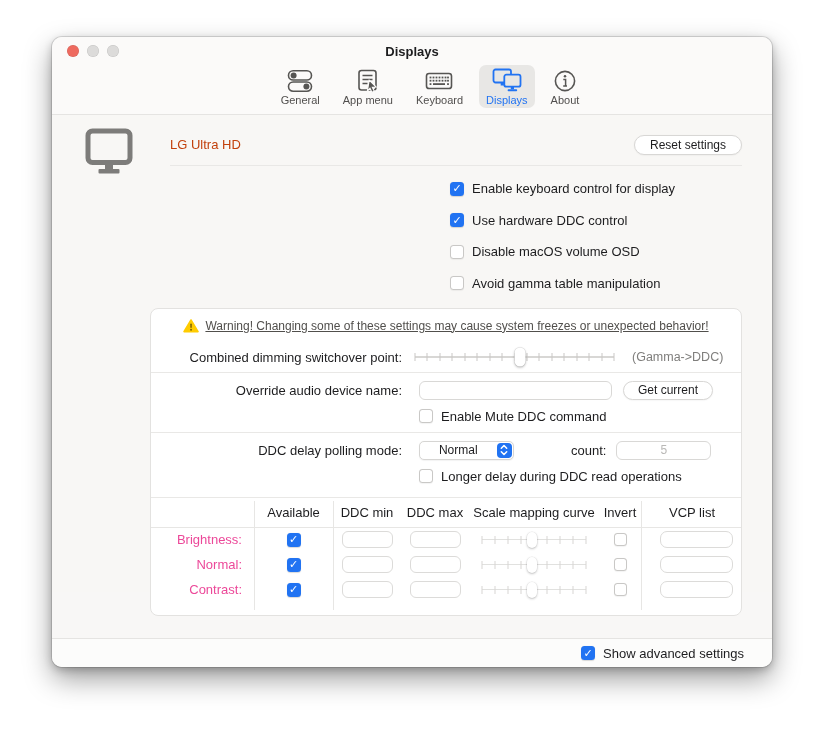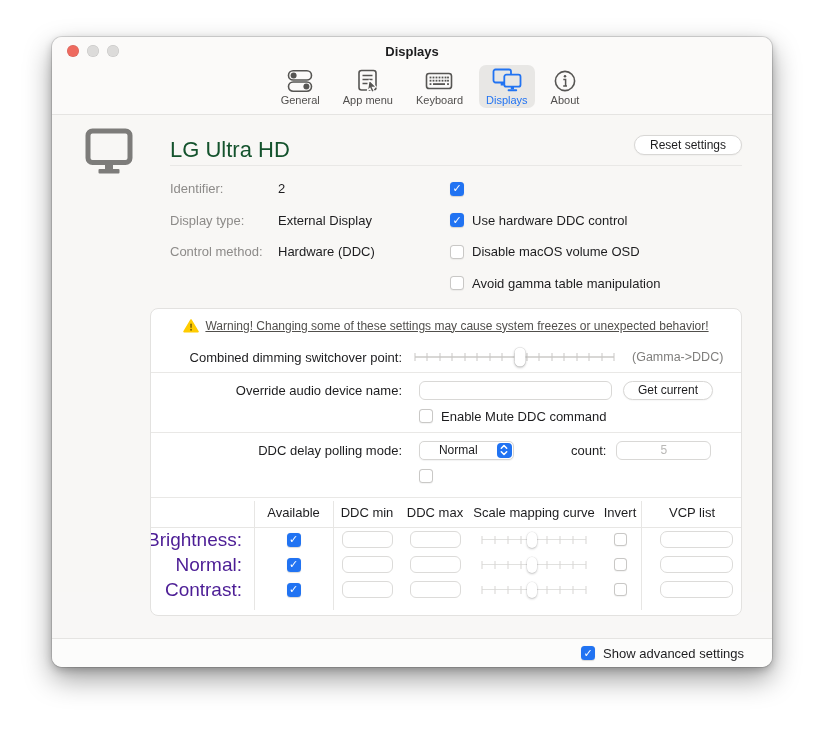--- a/index.html
+++ b/index.html
@@ -25,21 +25,21 @@
   .wtitle{position:absolute;left:0;right:0;top:7px;text-align:center;font-size:13px;font-weight:700;color:#1d1d1f;}
   .toolbar{height:48px;display:flex;justify-content:center;align-items:flex-start;gap:9px;padding-bottom:1px;padding-left:36px;}
   .tab{display:flex;flex-direction:column;align-items:center;gap:1px;padding:3px 7px 2px;border-radius:7px;color:#565553;cursor:default;}
   .tab .ticon{height:25px;display:flex;align-items:center;justify-content:center;}
   .tab .tlabel{font-size:11px;color:#514f4e;}
   .tab.active{background:#e8e7e5;color:var(--accent,#2173F2);}
   .tab.active .tlabel{color:var(--accent,#2173F2);}
   
   .content{position:relative;flex:1;background:#f8f7f5;}
   .monitor-big{position:absolute;left:33px;top:13px;color:#7d7c7a;}
-  .disp-name{position:absolute;left:118px;top:22px;font-size:22px;color:#14532d;}
+  .disp-name{position:absolute;left:118px;top:22px;font-size:13px;color:#c2410c;}
   .btn{
     background:#ffffff;border:1px solid #d8d7d5;border-radius:10px;height:20px;
     font-size:12px;color:#1d1d1f;padding:0 14px;display:inline-flex;align-items:center;justify-content:center;
     box-shadow:0 .5px 1.5px rgba(0,0,0,.06);font-family:inherit;
   }
   .reset-btn{position:absolute;right:30px;top:20px;min-width:108px;}
   .hdr-divider{position:absolute;left:118px;right:30px;top:50px;height:1px;background:#e9e8e6;}
   .info-col{position:absolute;left:118px;top:58px;}
   .info-row{height:31.5px;display:flex;align-items:center;font-size:13px;}
   .info-row .lab{width:108px;color:#8d8b89;}
@@ -97,21 +97,21 @@
   .tickslider.small .knob{width:10px;height:16px;border-radius:5px;}
   
   .adv-table{position:relative;flex:1;}
   .vline{position:absolute;top:3px;bottom:5px;width:1px;background:#e7e6e4;}
   .hline{position:absolute;left:0;right:0;top:29px;height:1px;background:#e7e6e4;}
   .trow{display:grid;grid-template-columns:103px 79px 68px 68px 130px 42px 102px;align-items:center;}
   .trow.thead{height:29px;font-size:13px;color:#1d1d1f;}
   .trow.tdata{height:25px;}
   .trow.tdata:first-of-type{margin-top:3px;}
   .tc{display:flex;align-items:center;justify-content:center;}
-  .tc.rlabel{justify-content:flex-end;padding-right:12px;font-size:19px;color:#4c1d95;}
+  .tc.rlabel{justify-content:flex-end;padding-right:12px;font-size:13px;color:#ec4899;}
   .tc.vcp{padding-left:8px;}
   .sfield{width:51px;height:17px;border-radius:6px;padding:0 4px;border-color:#dcdbd9;}
   .vfield{width:73px;height:17px;border-radius:7px;border-color:#dcdbd9;}
   .cb.mini{width:13px;height:13px;}
   
   .footer{
     height:28px;background:#fcfcfb;border-top:1px solid #e5e4e2;
     display:flex;align-items:center;justify-content:flex-end;gap:8px;padding-right:28px;
     font-size:13px;color:#1d1d1f;margin-top:46px;
   }
@@ -214,38 +214,25 @@
         <svg width="48" height="47" viewBox="0 0 48 47">
           <rect x="3" y="3" width="42" height="31.5" rx="4.5" fill="none" stroke="currentColor" stroke-width="5"></rect>
           <rect x="20" y="34.5" width="8" height="6.5" fill="currentColor"></rect>
           <rect x="13.5" y="41" width="21" height="4.5" rx="1" fill="currentColor"></rect>
         </svg>
       </span>
       <div class="disp-name">LG Ultra HD</div>
       <button class="btn reset-btn">Reset settings</button>
       <div class="hdr-divider"></div>
 
-      <div class="info-col">
-        <div class="info-row">
-          <span class="lab">Identifier:</span>
-          <span class="val">2</span>
-        </div>
-        <div class="info-row">
-          <span class="lab">Display type:</span>
-          <span class="val">External Display</span>
-        </div>
-        <div class="info-row">
-          <span class="lab">Control method:</span>
-          <span class="val">Hardware (DDC)</span>
-        </div>
-      </div>
 
       <div class="opts-col">
         <div class="opt-row">
           <span class="cb checked"></span>
+          <span>Enable keyboard control for display</span>
         </div>
         <div class="opt-row">
           <span class="cb checked"></span>
           <span>Use hardware DDC control</span>
         </div>
         <div class="opt-row">
           <span class="cb"></span>
           <span>Disable macOS volume OSD</span>
         </div>
         <div class="opt-row">
@@ -316,20 +303,21 @@
                   <path d="M1.3 4.3 L4 1.5 L6.7 4.3" fill="none" stroke="#fff" stroke-width="1.5" stroke-linecap="round" stroke-linejoin="round"></path>
                   <path d="M1.3 7.7 L4 10.5 L6.7 7.7" fill="none" stroke="#fff" stroke-width="1.5" stroke-linecap="round" stroke-linejoin="round"></path>
                 </svg>
               </span>
             </div>
             <span style="margin-left:57px;">count:</span>
             <input class="field count-field" style="margin-left: 10px; width: 95px;" value="5">
           </div>
           <div class="row second">
             <span class="cb"></span>
+            <span>Longer delay during DDC read operations</span>
           </div>
         </div>
 
         <div class="sect adv-table">
           <div class="vline" style="left:103px;"></div>
           <div class="vline" style="left:182px;"></div>
           <div class="vline" style="left:490px;"></div>
           <div class="hline"></div>
 
           <div class="trow thead">

